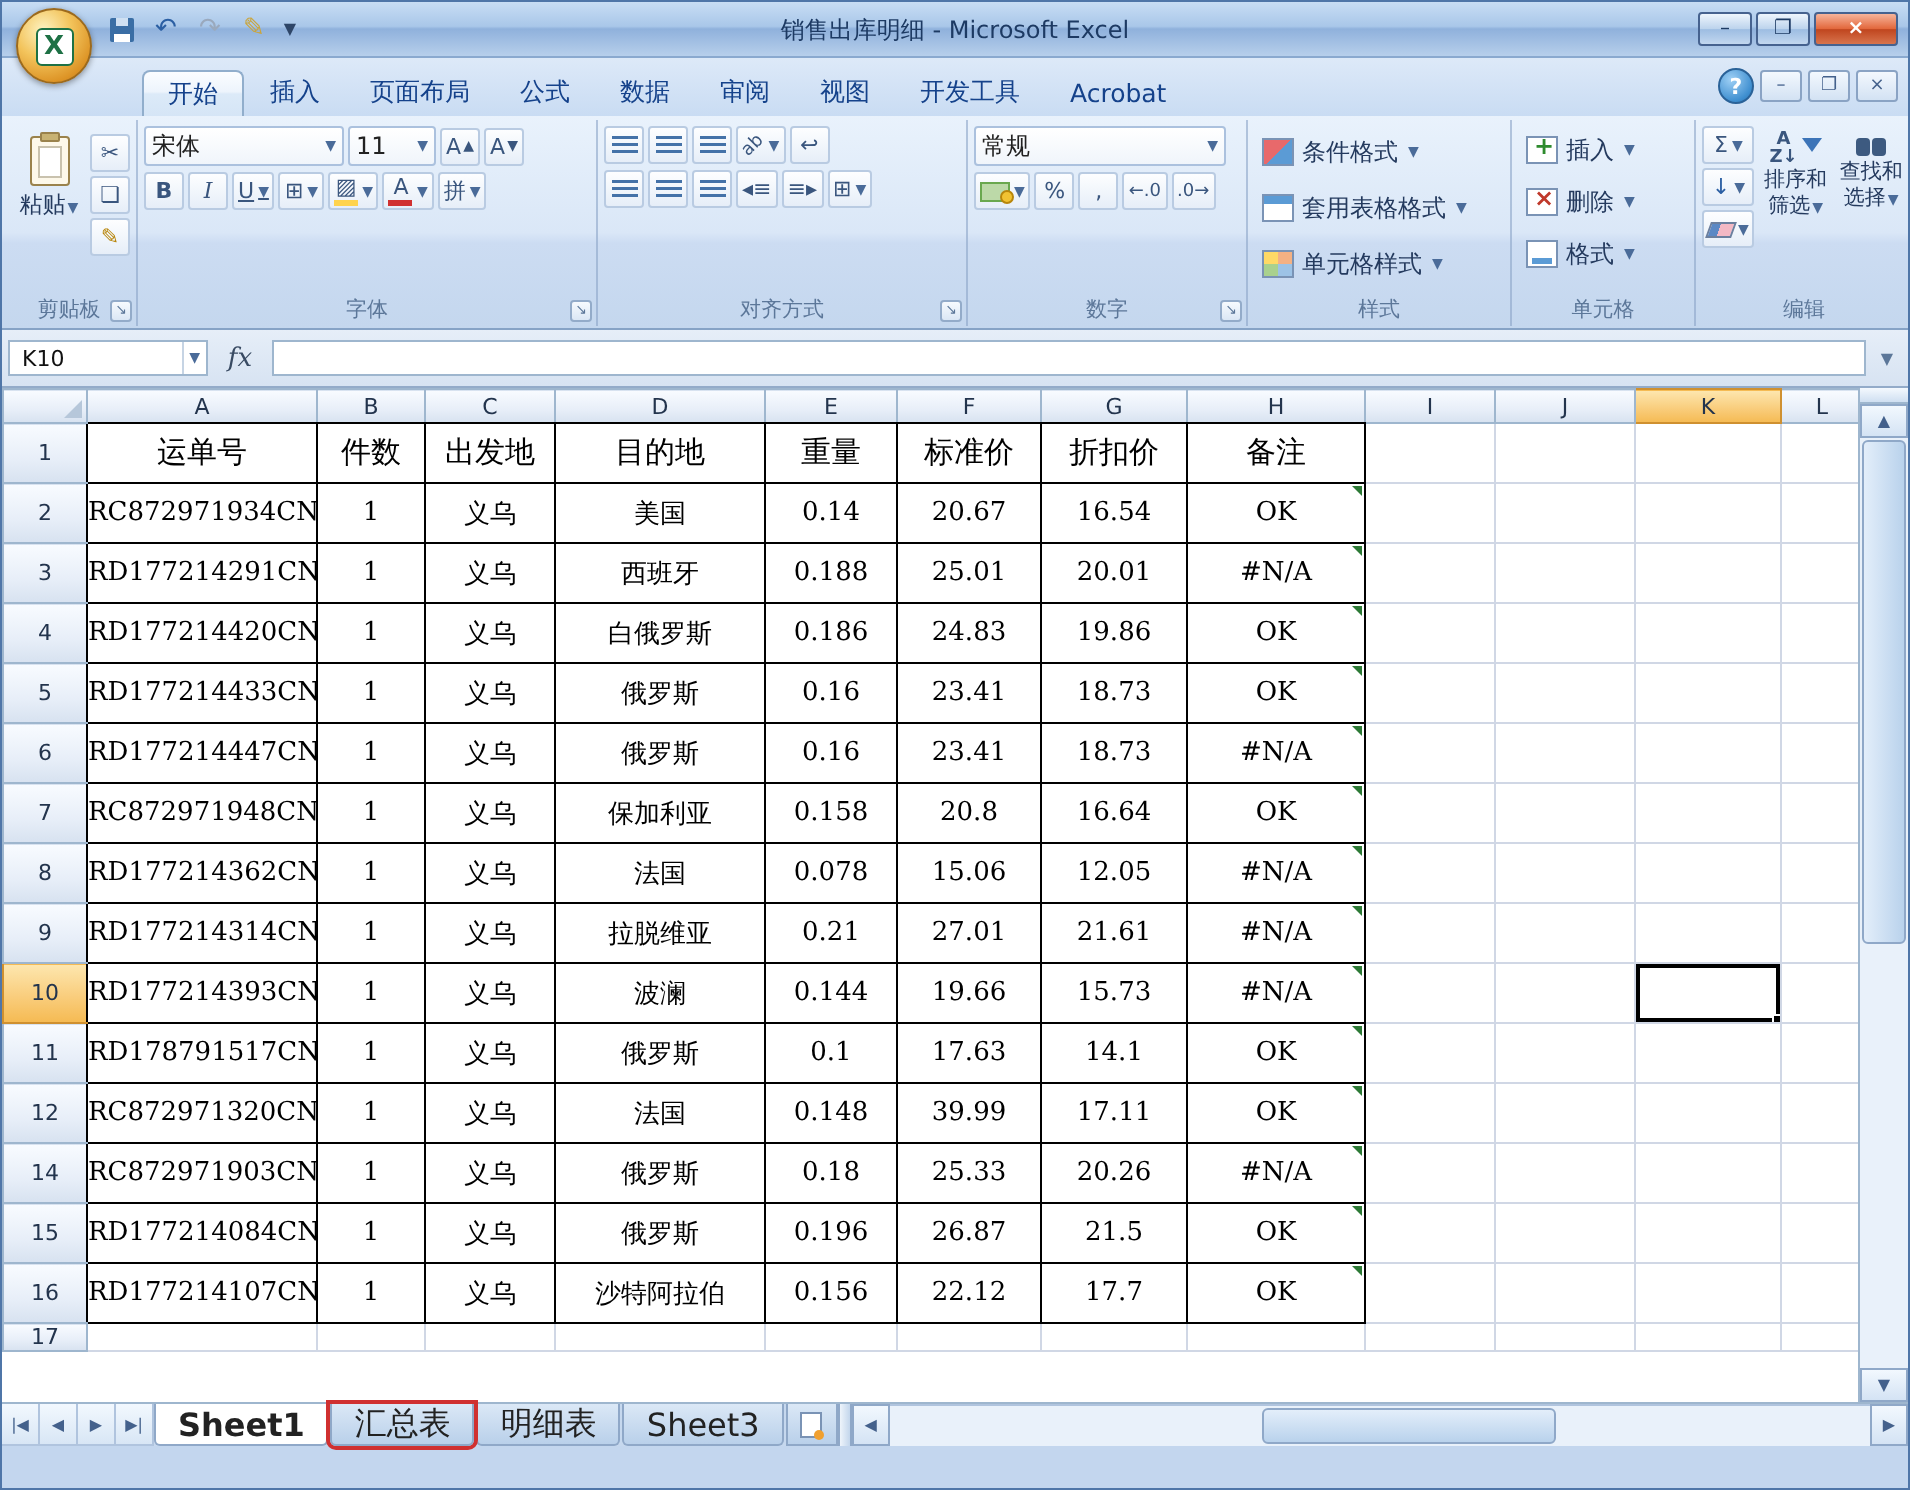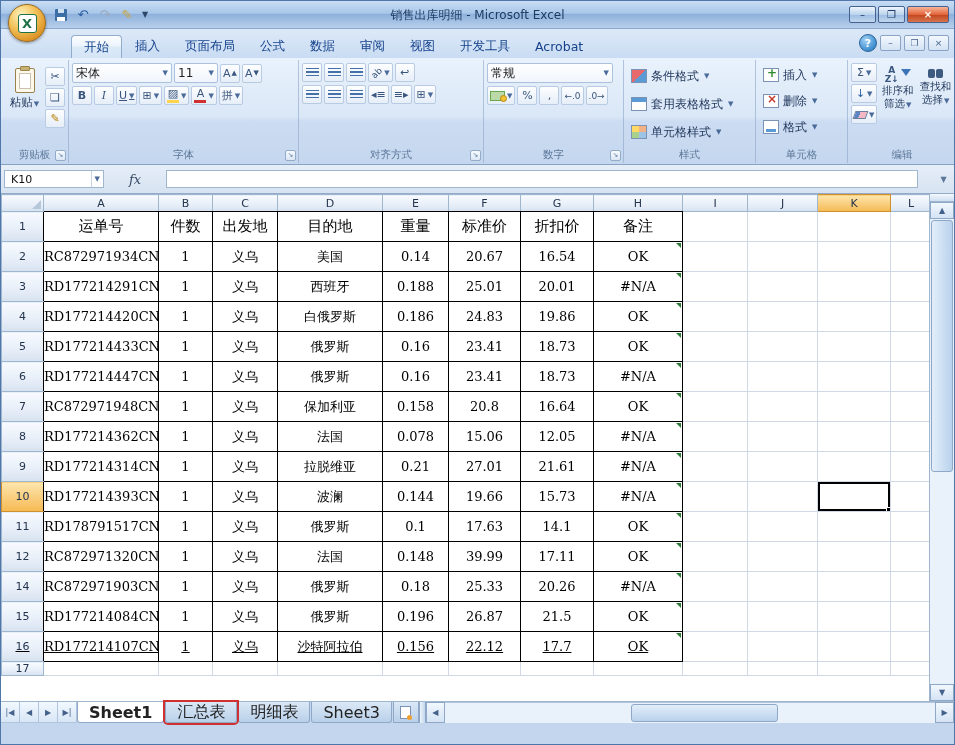--- a/index.html
+++ b/index.html
@@ -80,21 +80,21 @@
   
   .edit-body{display:flex;gap:3px;}
   .edit-mini{display:flex;flex-direction:column;gap:2px;}
   .bigv{width:44px;display:flex;flex-direction:column;align-items:center;font-size:10.5px;color:#243a5e;line-height:1.25;border:1px solid transparent;border-radius:3px;padding-top:2px;text-align:center;}
   .funnel{width:0;height:0;border:5px solid transparent;border-top:7px solid #3c74b8;}
   .sortaz{font-size:9px;font-weight:bold;color:#3a567e;line-height:1;}
   .binoc{width:7px;height:9px;background:#3d5a80;border-radius:2px;box-shadow:8px 0 0 #3d5a80;margin:3px 8px 2px 0;}
   .eraser{width:13px;height:8px;background:linear-gradient(90deg,#5b88c4 40%,#f3b8c4 40%);transform:skewX(-20deg);border:1px solid #6b7f9e;margin:4px 0;}
 
   
-  .fbar{height:23px;flex:0 0 23px;background:linear-gradient(#e6eef8,#d7e3f2);border-bottom:1px solid #93abc9;display:flex;align-items:center;padding:14px 3px;gap:18px;justify-content:flex-end;}
+  .fbar{height:23px;flex:0 0 23px;background:linear-gradient(#e6eef8,#d7e3f2);border-bottom:1px solid #93abc9;display:flex;align-items:center;padding:14px 3px;gap:3px;justify-content:flex-end;}
   .namebox{width:100px;height:18px;background:#fff;border:1px solid #9eb6ce;font-size:11px;display:flex;align-items:center;padding-left:6px;color:#111;}
   .namebox .dd{margin-left:auto;border-left:1px solid #c6d4e4;height:100%;display:flex;align-items:center;padding:0 3px;}
   .fx{width:26px;text-align:center;font-style:italic;font-family:"DejaVu Serif","Liberation Serif",serif;font-size:13px;color:#394b63;}
   .finput{flex:1;height:18px;background:#fff;border:1px solid #9eb6ce;}
   .fexpand{width:15px;height:18px;display:flex;align-items:center;justify-content:center;font-size:8px;color:#5c7799;}
 
   
   .grid-area{height:507px;flex:0 0 507px;display:flex;background:#fff;overflow:hidden;}
   .sheet{width:930px;height:507px;overflow:hidden;background:#fff;}
   table.sheet-t{border-collapse:collapse;table-layout:fixed;width:930px;}
@@ -637,21 +637,21 @@
               <td class="cell tbl">俄罗斯</td>
               <td class="cell tbl">0.196</td>
               <td class="cell tbl">26.87</td>
               <td class="cell tbl">21.5</td>
               <td class="cell tbl note">OK</td>
               <td class="cell"></td>
               <td class="cell"></td>
               <td class="cell"></td>
               <td class="cell"></td>
             </tr>
-            <tr style="height:30px;text-decoration:underline;">
+            <tr style="height:30px;">
               <td class="rnum tblleft">16</td>
               <td class="cell tbl">RD177214107CN</td>
               <td class="cell tbl">1</td>
               <td class="cell tbl">义乌</td>
               <td class="cell tbl">沙特阿拉伯</td>
               <td class="cell tbl">0.156</td>
               <td class="cell tbl">22.12</td>
               <td class="cell tbl">17.7</td>
               <td class="cell tbl note">OK</td>
               <td class="cell"></td>

